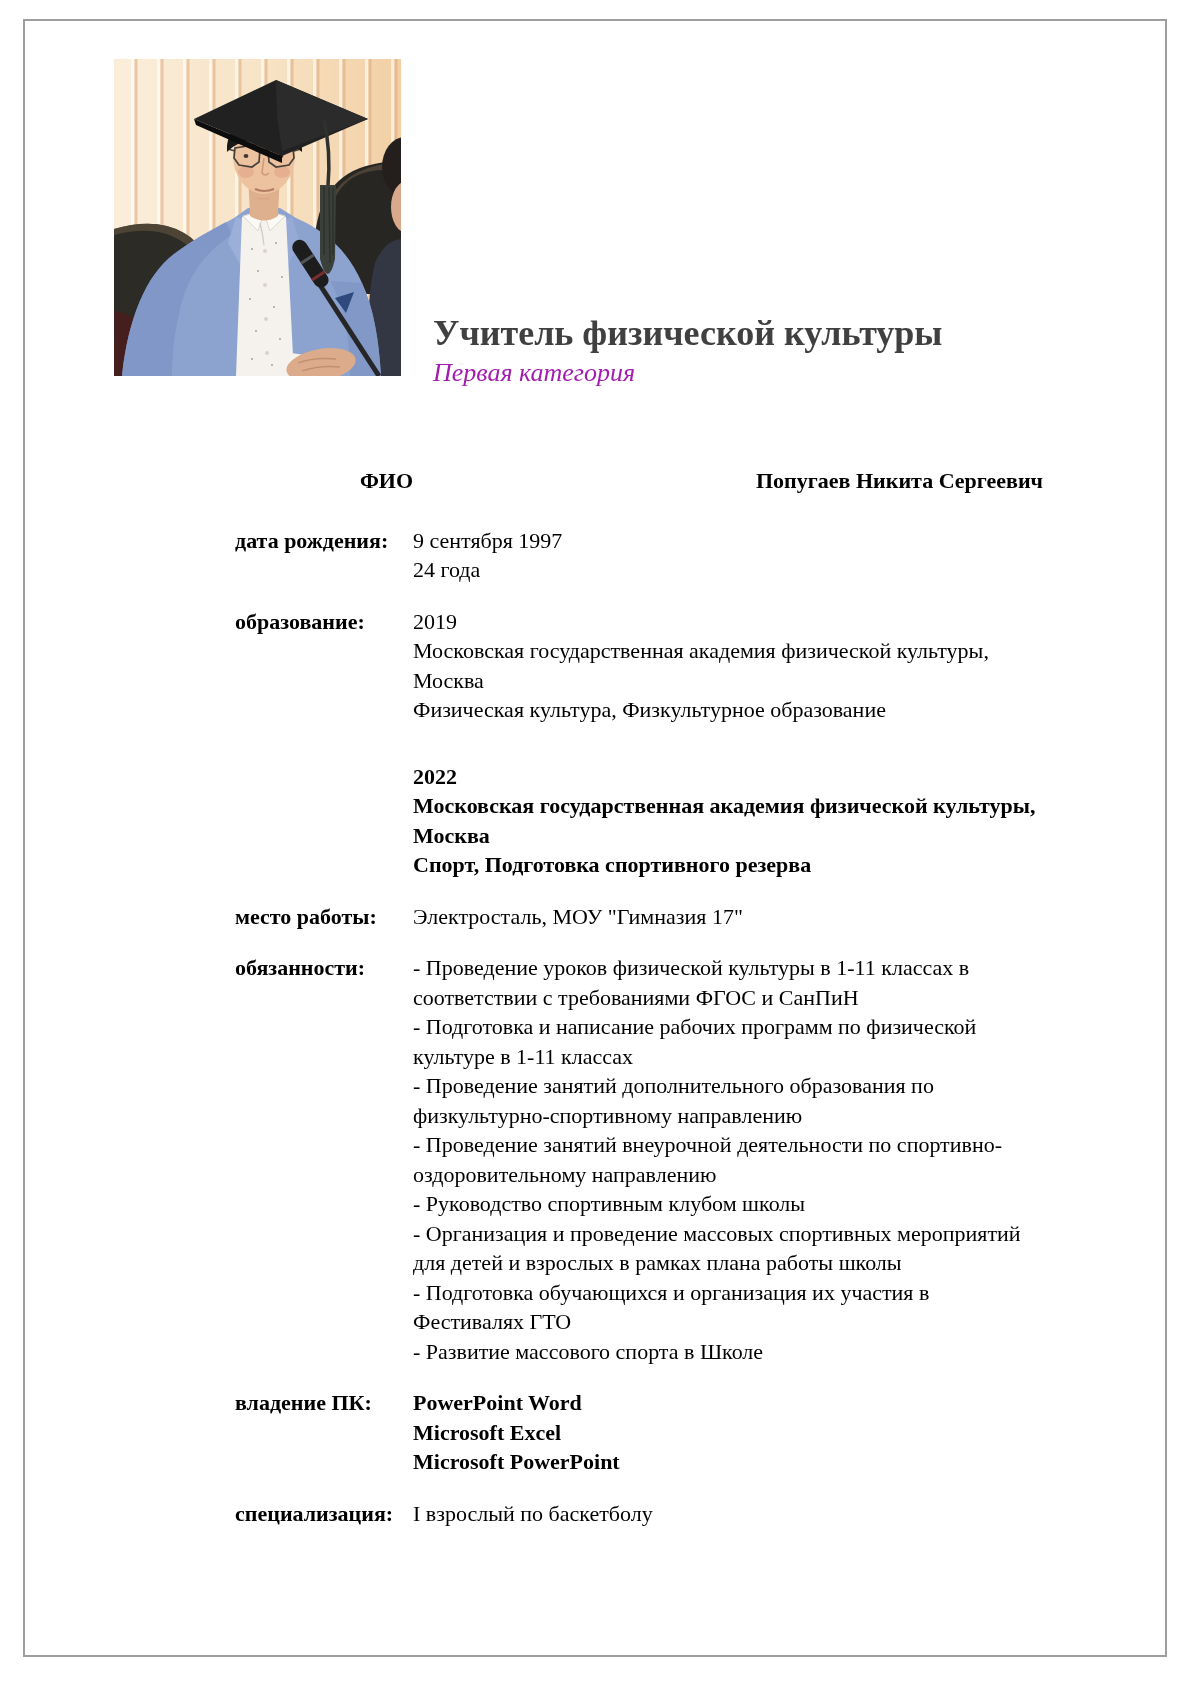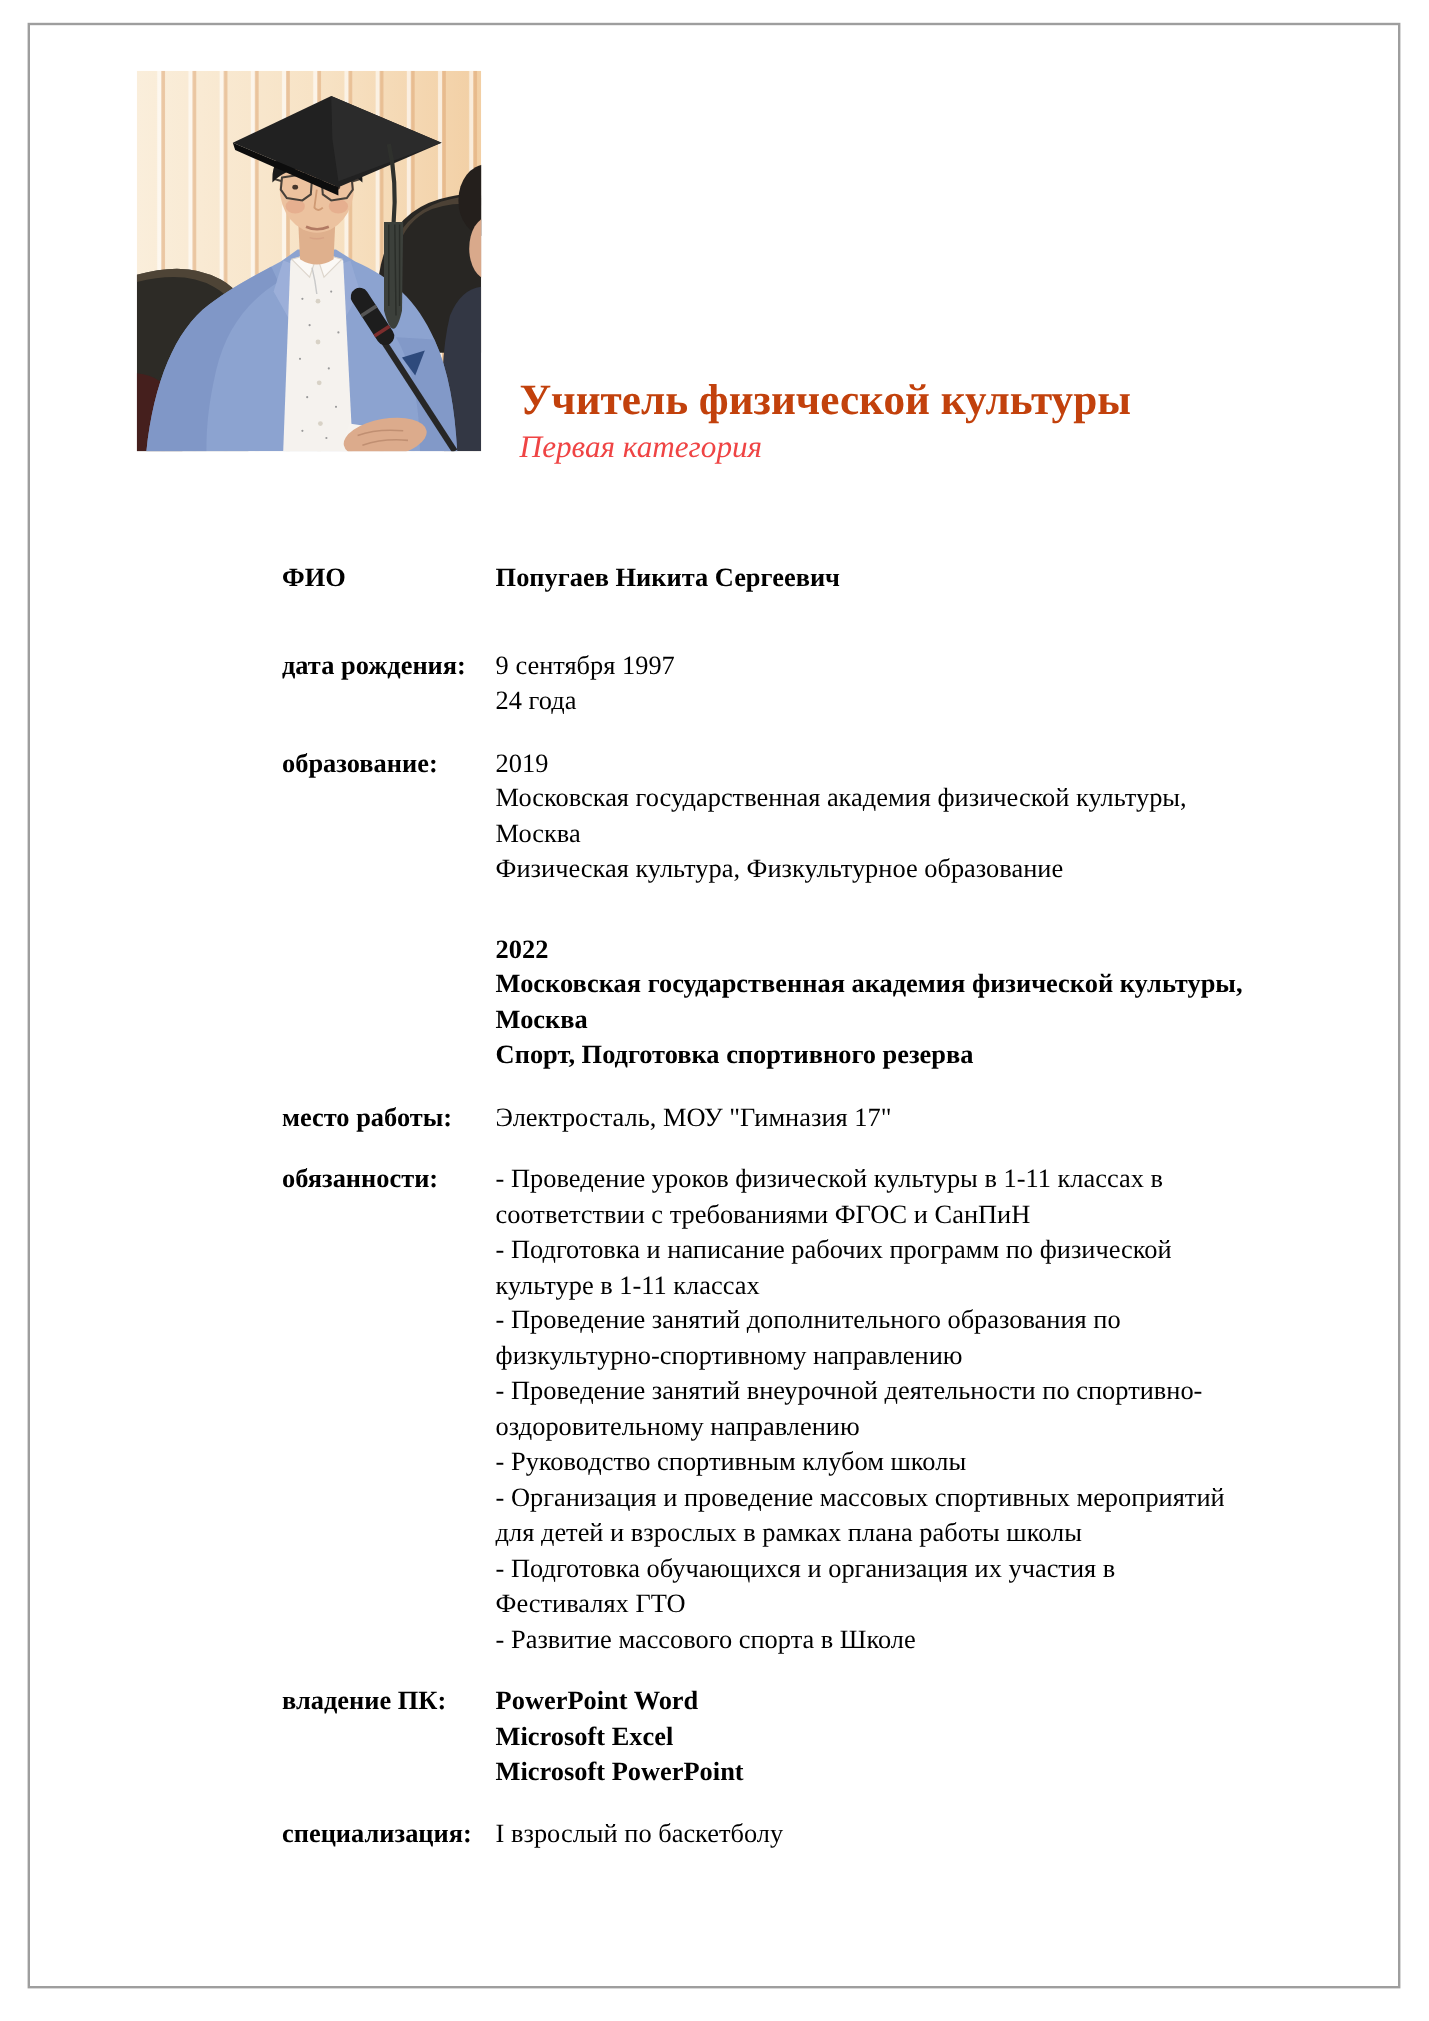--- a/index.html
+++ b/index.html
@@ -26,40 +26,40 @@
   }
   .photo svg { display: block; width: 287px; height: 317px; }
   .header {
     position: absolute;
     left: 433px; top: 312px;
     width: 600px;
   }
   .title {
     font-size: 36px;
     font-weight: bold;
-    color: #c2410c;
+    color: #404040;
     line-height: 42px;
     white-space: nowrap;
   }
   .subtitle {
     font-size: 26px;
     font-style: italic;
-    color: #ef4444;
+    color: #a21caf;
     line-height: 32px;
     margin-top: 3px;
   }
   .content {
     position: absolute;
     left: 235px; top: 466px;
     width: 812px;
     font-size: 22px;
     line-height: 29.5px;
   }
   .row { display: flex; margin-bottom: 22px; }
-  .row.fio { margin-bottom: 44px; }
+  .row.fio { margin-bottom: 30px; text-align: right; }
   .row-label { width: 178px; flex: none; font-weight: bold; }
   .row-value { width: 630px; flex: none; }
   .bold { font-weight: bold; }
   .italic { font-style: italic; }
   .edu-entry + .edu-entry { margin-top: 37px; font-weight: bold; }
 </style>
 </head>
 <body>
 
 <div class="page">

